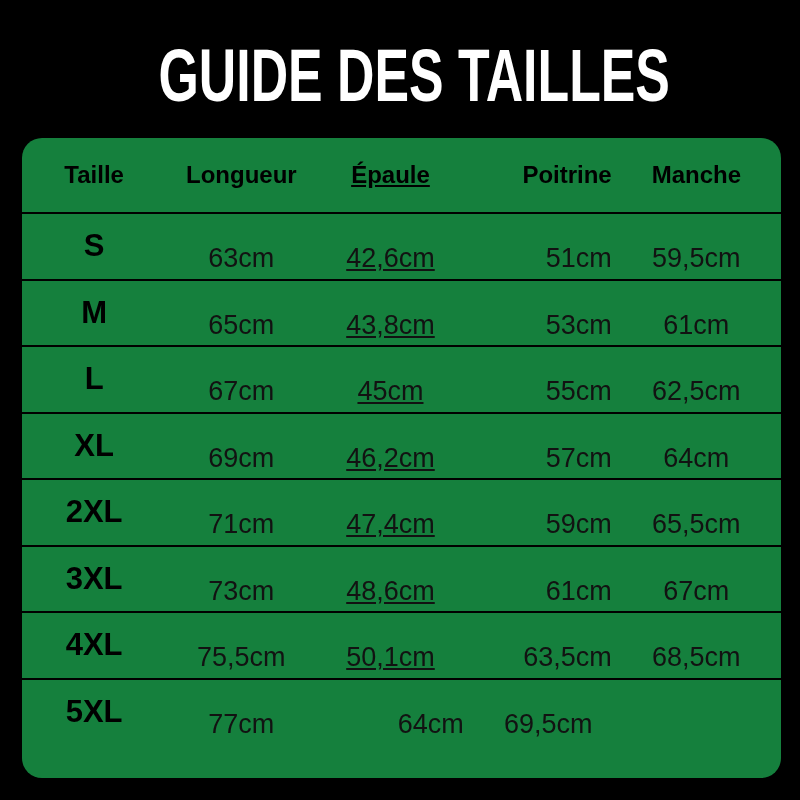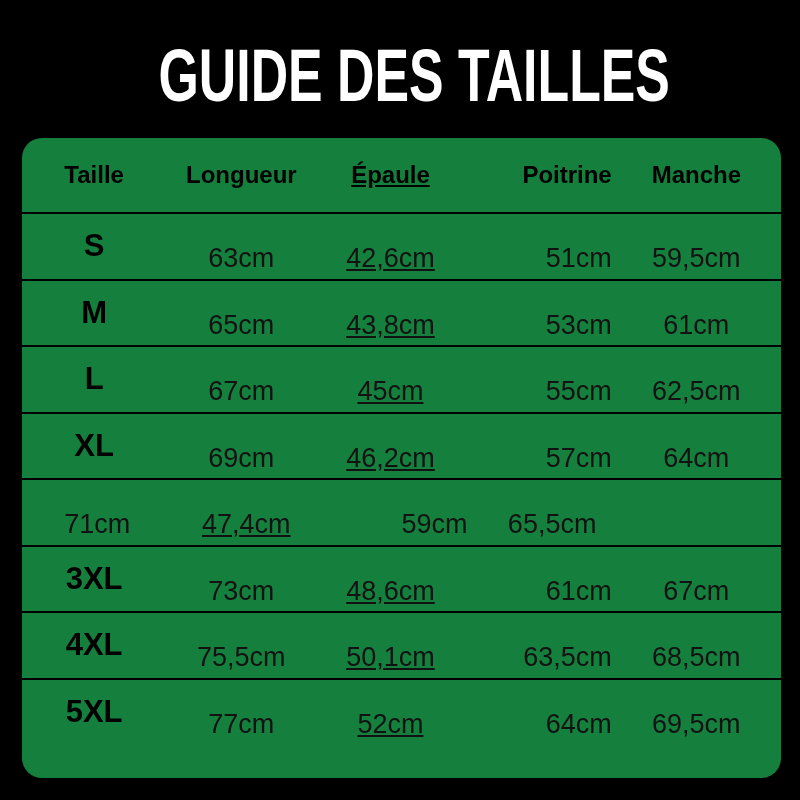--- a/index.html
+++ b/index.html
@@ -97,20 +97,21 @@
 
     <div class="trow">
       <div class="cell c0 size-label">XL</div>
       <div class="cell c1 val">69cm</div>
       <div class="cell c2 val">46,2cm</div>
       <div class="cell c3 val">57cm</div>
       <div class="cell c4 val">64cm</div>
     </div>
 
     <div class="trow">
+      <div class="cell c0 size-label">2XL</div>
       <div class="cell c1 val">71cm</div>
       <div class="cell c2 val">47,4cm</div>
       <div class="cell c3 val">59cm</div>
       <div class="cell c4 val">65,5cm</div>
     </div>
 
     <div class="trow">
       <div class="cell c0 size-label">3XL</div>
       <div class="cell c1 val">73cm</div>
       <div class="cell c2 val">48,6cm</div>
@@ -122,19 +123,18 @@
       <div class="cell c0 size-label">4XL</div>
       <div class="cell c1 val">75,5cm</div>
       <div class="cell c2 val">50,1cm</div>
       <div class="cell c3 val">63,5cm</div>
       <div class="cell c4 val">68,5cm</div>
     </div>
 
     <div class="trow">
       <div class="cell c0 size-label">5XL</div>
       <div class="cell c1 val">77cm</div>
-      <div class="cell c2 val">52cm</div>
       <div class="cell c3 val">64cm</div>
       <div class="cell c4 val">69,5cm</div>
     </div>
 
   </div>
 </div>
 
 </body></html>

